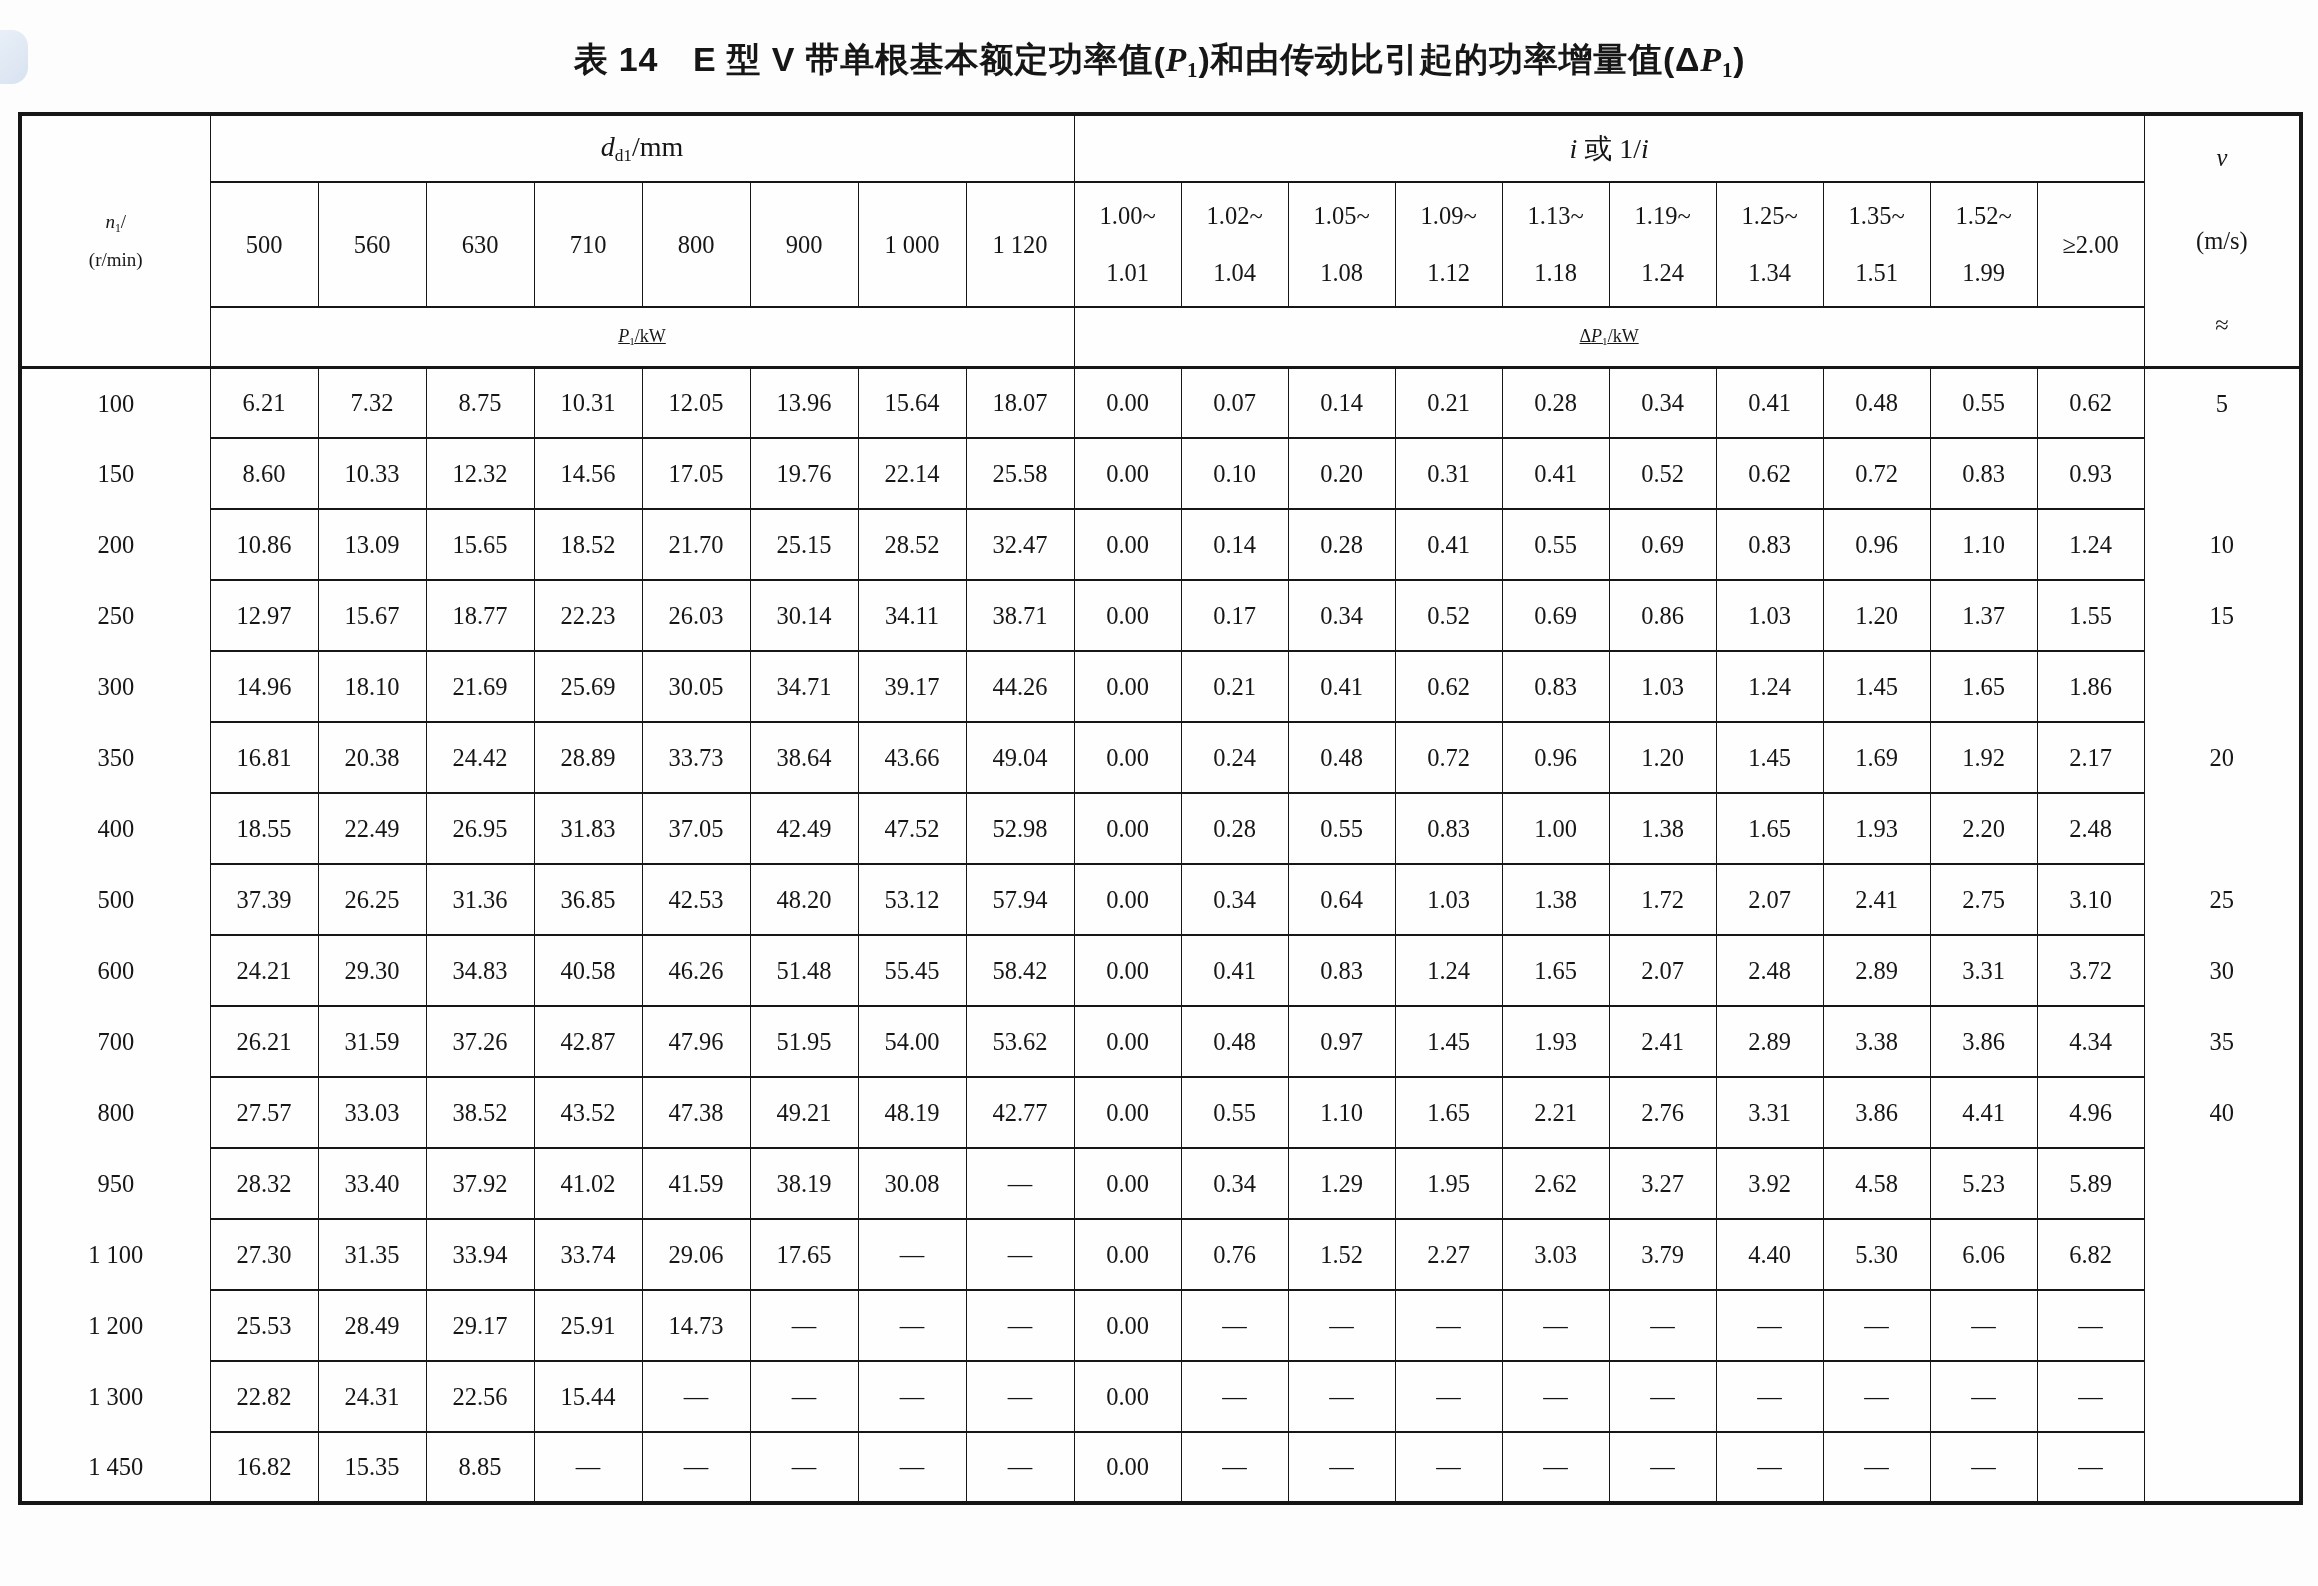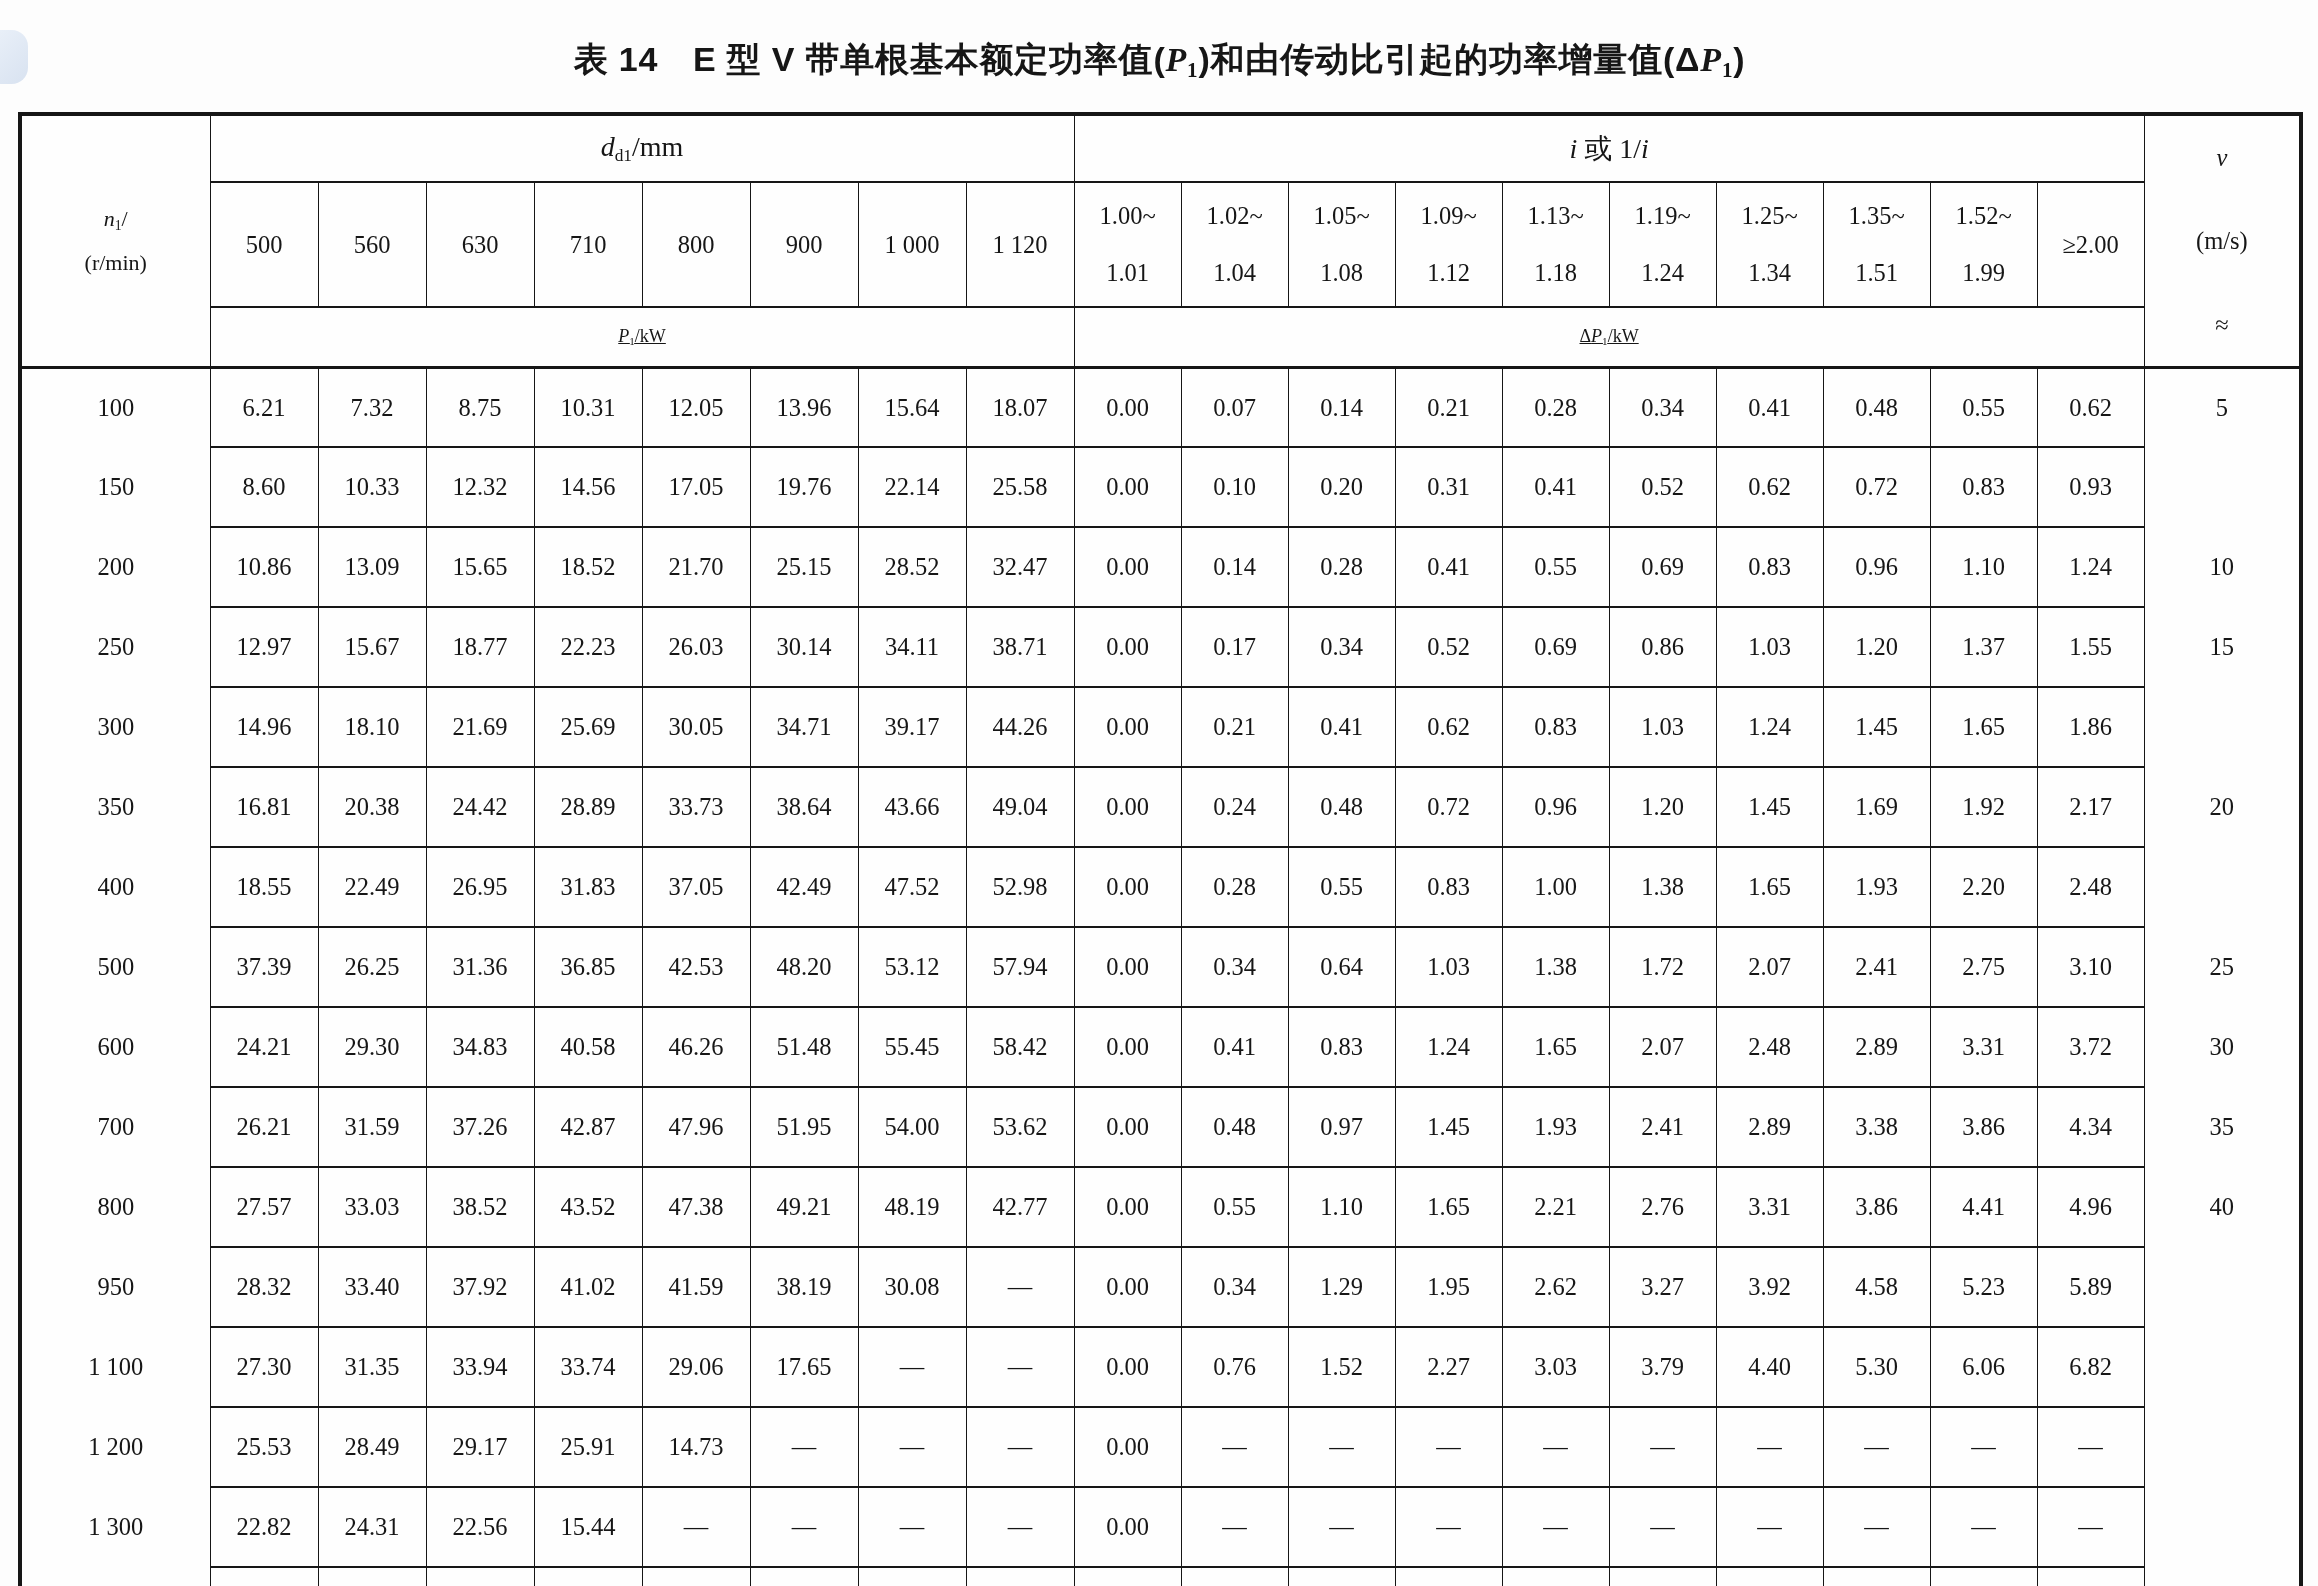--- a/index.html
+++ b/index.html
@@ -62,26 +62,26 @@
     border-left: 1.6px solid #161616;
     border-right: 1.6px solid #161616;
     overflow: hidden;
   }
   tr.h1 { height: 67px; }
   tr.h1 th.grp { font-size: 28px; }
   tr.h2 { height: 123px; }
   tr.h2 th { white-space: pre-line; line-height: 2.3; }
   tr.h3 { height: 59px; }
   tr.h3 th { font-size: 18px; text-decoration: underline; }
-  th.hn1 { font-size: 22px; line-height: 2.0; }
+  th.hn1 { font-size: 19px; line-height: 2.0; }
   th.hv  { font-size: 24.5px; line-height: 3.4; }
 
   tr.h2 th, tr.h3 th { border-top: 2.5px solid #161616; }
 
-  tbody tr { height: 80px; }
+  tbody tr { height: 71px; }
   tbody td { border-top: 2.5px solid #161616; }
   tbody td.c-n1, tbody td.c-v { border-top: none; }
   tbody tr:first-child td { border-top: 3.3px solid #161616; }
 </style>
 </head>
 <body>
 
 <div class="corner-artifact"></div>
 
 <div class="title-bar">

